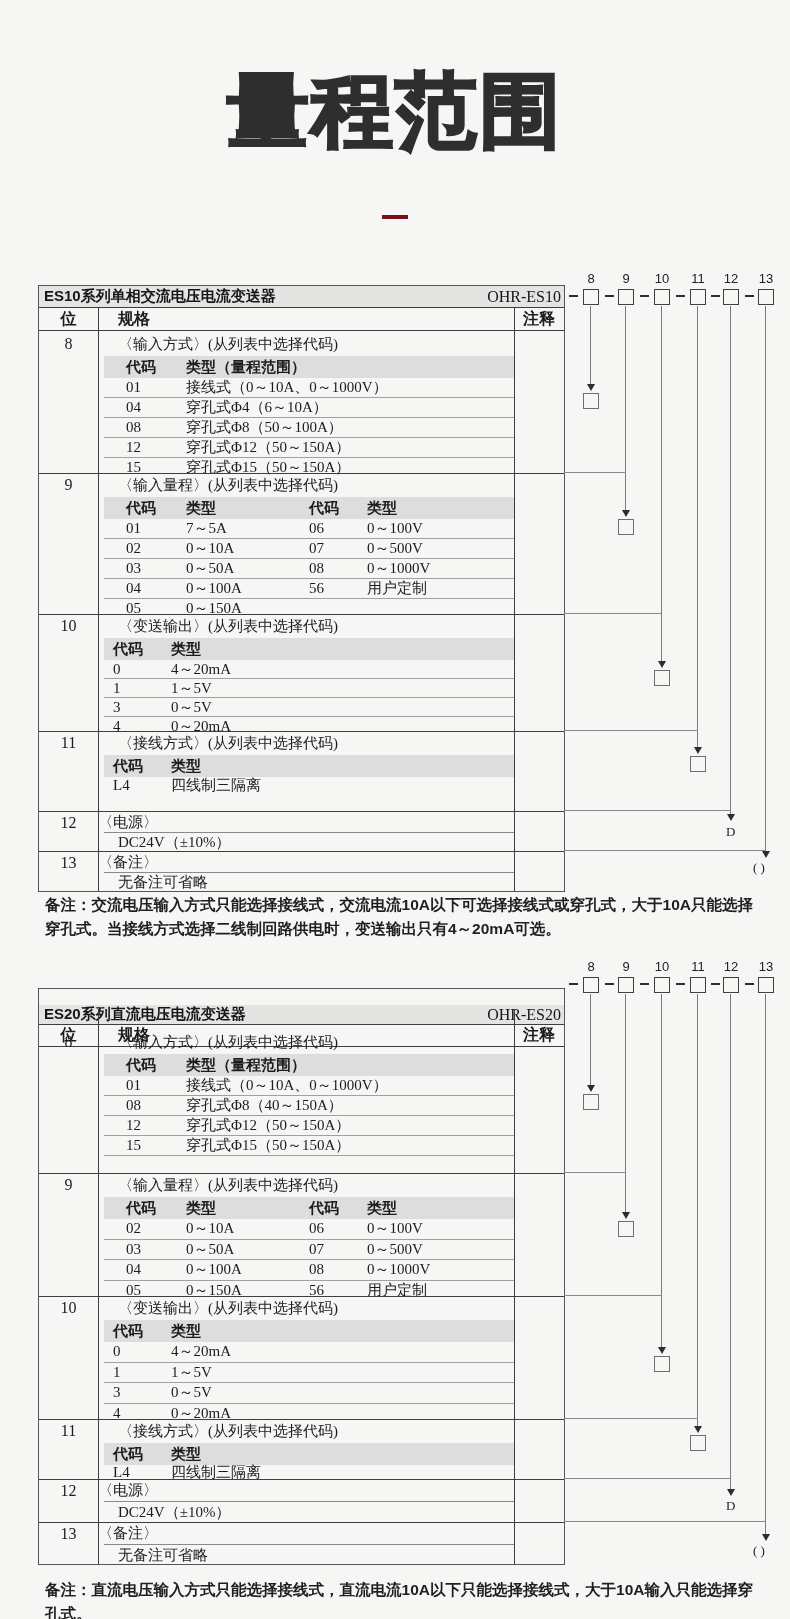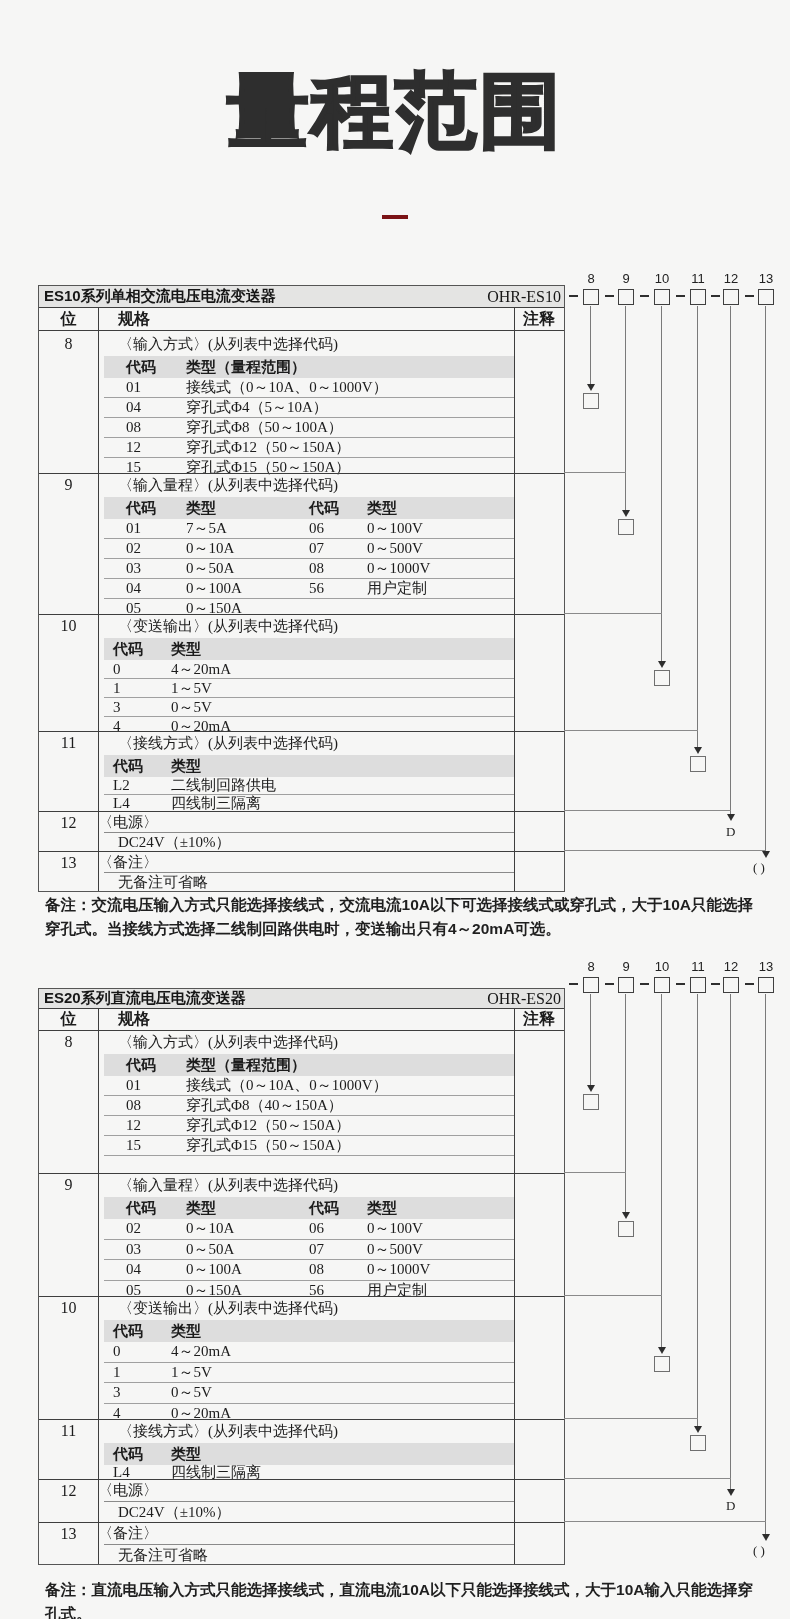--- a/index.html
+++ b/index.html
@@ -95,21 +95,21 @@
           <div class="sub-head">
             <span class="cA">代码</span>
             <span class="tA">类型（量程范围）</span>
           </div>
           <div class="sub-row rh19">
               <span class="cA">01</span>
               <span class="tA">接线式（0～10A、0～1000V）</span>
             </div>
           <div class="sub-row rh19">
               <span class="cA">04</span>
-              <span class="tA">穿孔式Φ4（5～10A）</span>
+              <span class="tA">穿孔式Φ4（6～10A）</span>
             </div>
           <div class="sub-row rh19">
               <span class="cA">08</span>
               <span class="tA">穿孔式Φ8（50～100A）</span>
             </div>
           <div class="sub-row rh19">
               <span class="cA">12</span>
               <span class="tA">穿孔式Φ12（50～150A）</span>
             </div>
           <div class="sub-row rh19 nb">
@@ -194,24 +194,20 @@
 
     <div class="trow bt" style="top:445px;height:80px;">
       <div class="pos">11</div>
       <div class="spec">
         <div class="spec-title">〈接线方式〉(从列表中选择代码)</div>
         <div class="sub">
           <div class="sub-head">
             <span class="cB">代码</span>
             <span class="tB">类型</span>
           </div>
-          <div class="sub-row rh17">
-              <span class="cB">L2</span>
-              <span class="tB">二线制回路供电</span>
-            </div>
           <div class="sub-row rh17 nb">
               <span class="cB">L4</span>
               <span class="tB">四线制三隔离</span>
             </div>
         </div>
       </div>
     </div>
 
     <div class="trow bt" style="top:525px;height:40px;">
       <div class="pos">12</div>
@@ -270,21 +266,21 @@
     <div class="dg-slot" style="left:618px;top:519px;"></div>
     <div class="dg-slot" style="left:654px;top:670px;"></div>
     <div class="dg-slot" style="left:690px;top:756px;"></div>
     <div class="dg-lbl" style="left:726px;top:824px;">D</div>
     <div class="dg-lbl" style="left:753px;top:860px;">( )</div>
   </div>
 
   <div class="note" style="left:45px;top:893px;width:708px;">备注：交流电压输入方式只能选择接线式，交流电流10A以下可选择接线式或穿孔式，大于10A只能选择穿孔式。当接线方式选择二线制回路供电时，变送输出只有4～20mA可选。</div>
 
   <div class="tbl" style="top:988px;height:575px;">
-    <div class="bar" style="height:20px;">
+    <div class="bar" style="height:20px;margin-top:16px;">
       <span class="bar-title">ES20系列直流电压电流变送器</span>
       <span class="bar-model">OHR-ES20</span>
     </div>
     <div class="colhead" style="height:22px;">
       <span class="ch-pos">位</span>
       <span class="ch-spec">规格</span>
       <span class="ch-note">注释</span>
     </div>
     <div class="vline" style="left:59px;top:20px;bottom:0;"></div>
     <div class="vline" style="left:475px;top:20px;bottom:0;"></div>

